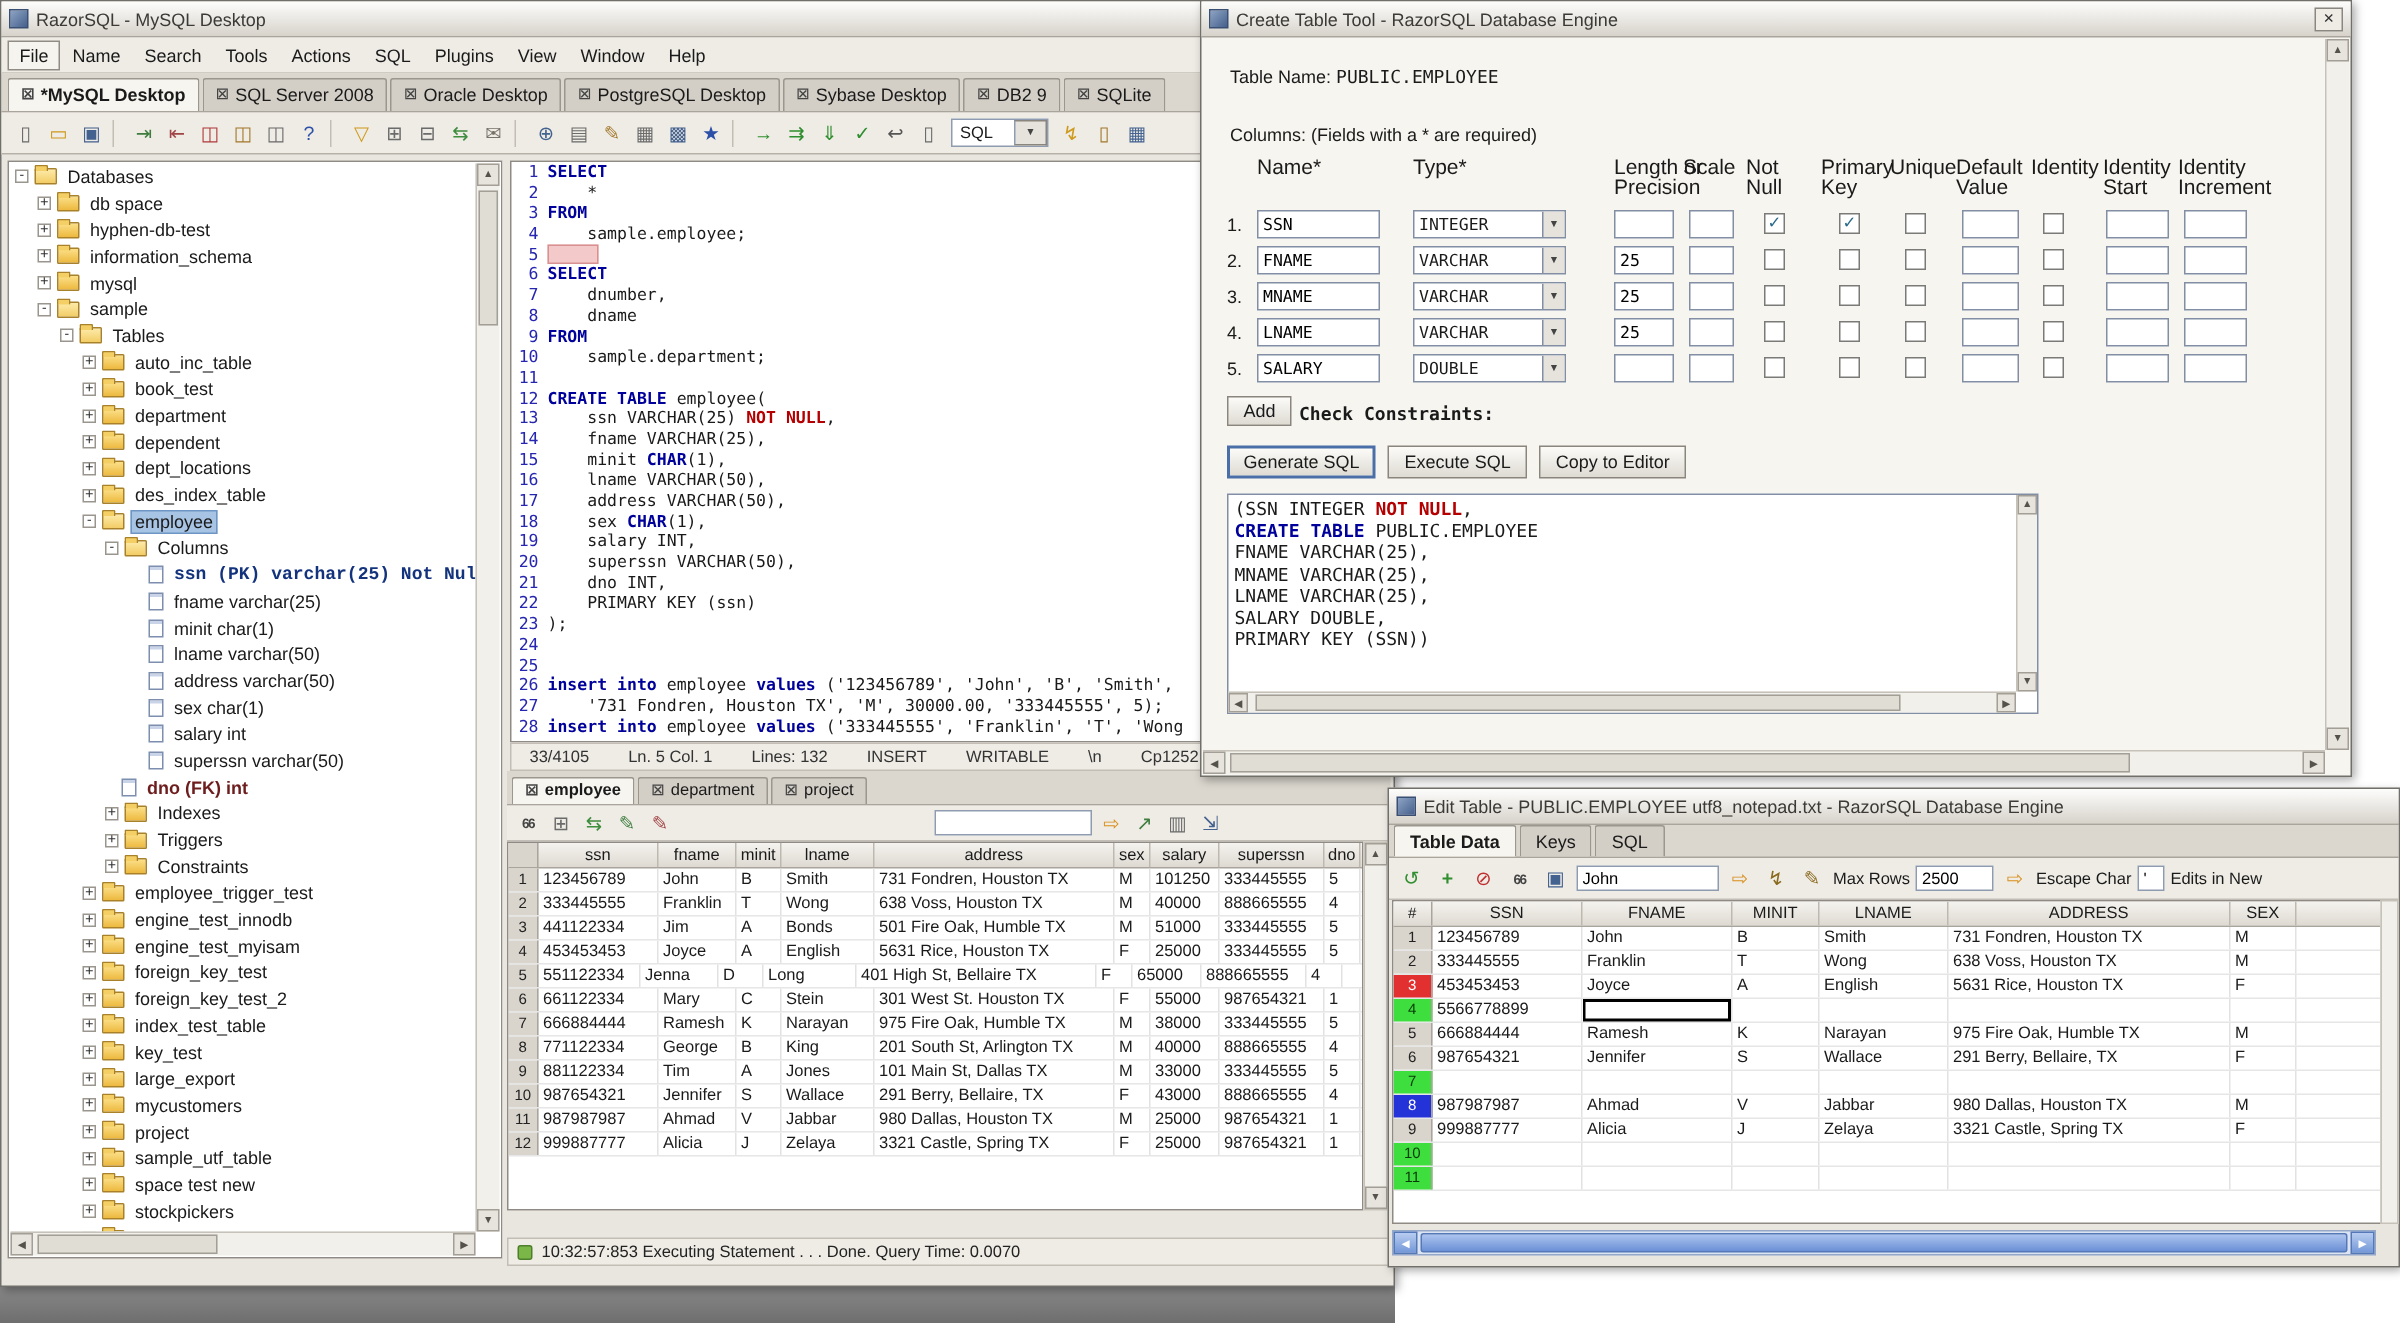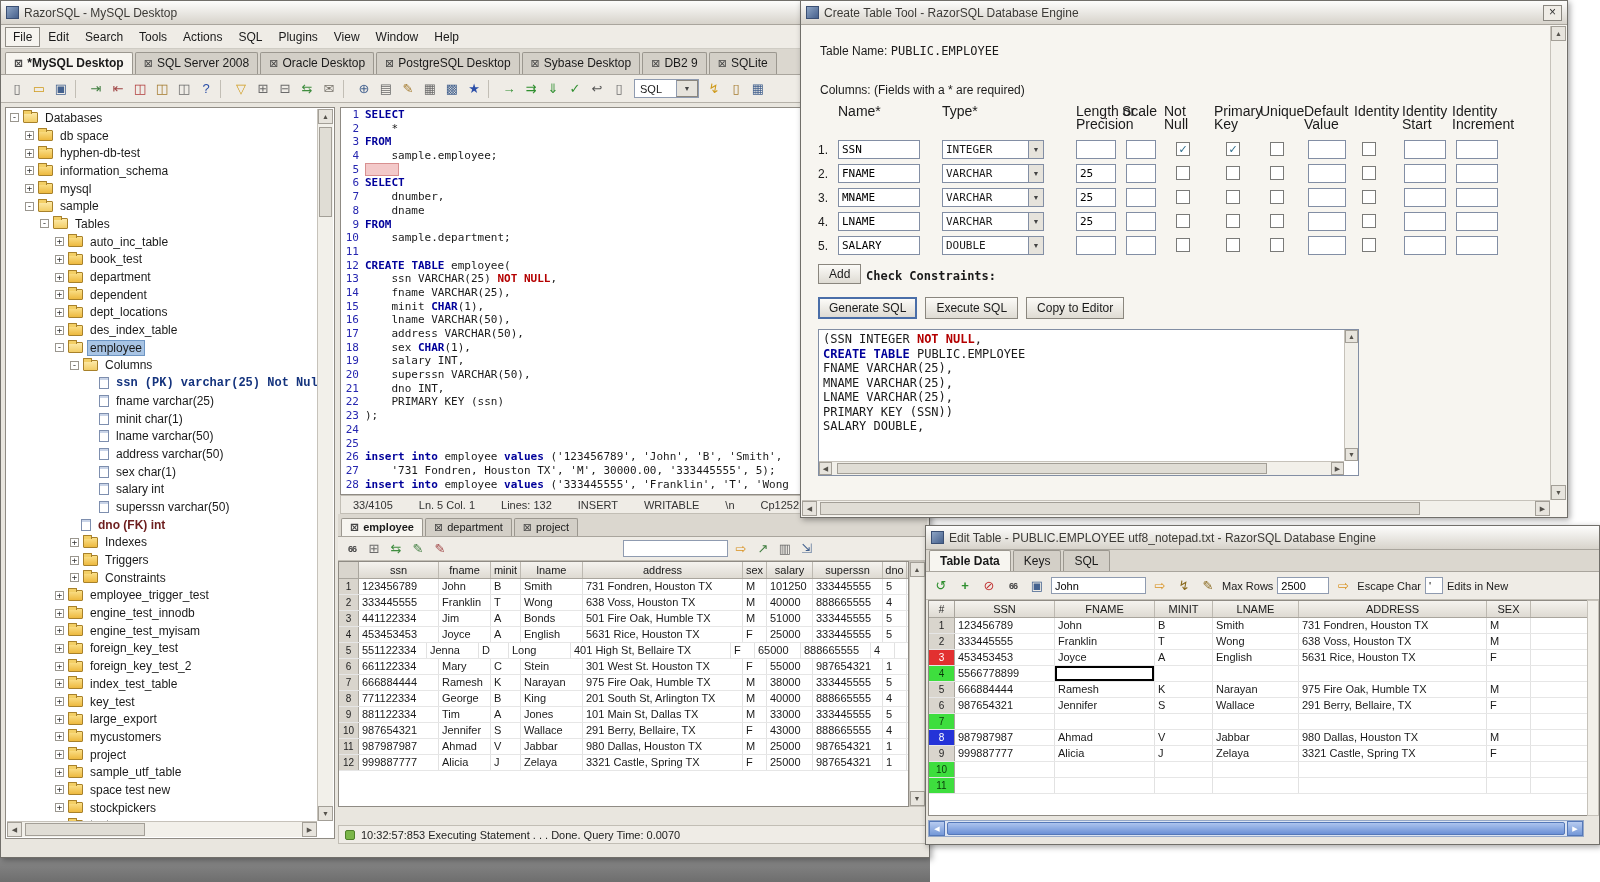--- a/index.html
+++ b/index.html
@@ -126,21 +126,21 @@
 
 <div class="desktop-strip"></div>
 
 <div class="window" id="main-window">
   <div class="titlebar">
     <span class="win-ico"></span>
     <span class="title-text">RazorSQL - MySQL Desktop</span>
   </div>
   <div class="menubar" id="main-menubar">
       <div class="menu-item focused">File</div>
-      <div class="menu-item">Edit</div>
+      <div class="menu-item">Name</div>
       <div class="menu-item">Search</div>
       <div class="menu-item">Tools</div>
       <div class="menu-item">Actions</div>
       <div class="menu-item">SQL</div>
       <div class="menu-item">Plugins</div>
       <div class="menu-item">View</div>
       <div class="menu-item">Window</div>
       <div class="menu-item">Help</div>
     </div>
   <div class="conn-tabs" id="conn-tabs">
@@ -811,21 +811,21 @@
         </div>
       </div>
     <button class="btn ct-add">Add</button>
     <span class="ct-constraints">Check Constraints:</span>
     <div class="ct-buttons">
       <button class="btn primary">Generate SQL</button>
       <button class="btn">Execute SQL</button>
       <button class="btn">Copy to Editor</button>
     </div>
     <div class="ct-sql">
-      <div class="ct-sql-content" id="ct-sql-content"><div>(SSN INTEGER <span class="kr">NOT NULL</span>,</div><div><span class="kb">CREATE</span> <span class="kb">TABLE</span> PUBLIC.EMPLOYEE</div><div>FNAME VARCHAR(25),</div><div>MNAME VARCHAR(25),</div><div>LNAME VARCHAR(25),</div><div>PRIMARY KEY (SSN))</div><div>SALARY DOUBLE,</div></div>
+      <div class="ct-sql-content" id="ct-sql-content"><div>(SSN INTEGER <span class="kr">NOT NULL</span>,</div><div><span class="kb">CREATE</span> <span class="kb">TABLE</span> PUBLIC.EMPLOYEE</div><div>FNAME VARCHAR(25),</div><div>MNAME VARCHAR(25),</div><div>LNAME VARCHAR(25),</div><div>SALARY DOUBLE,</div><div>PRIMARY KEY (SSN))</div></div>
       <div class="ct-sql-v">
         <span class="sb-btn sm">▲</span>
         <span class="sb-btn sm">▼</span>
       </div>
       <div class="ct-sql-h rel">
         <span class="sb-btn sm">◀</span>
         <span class="sb-btn sm">▶</span>
         <span class="sb-thumb-h" style="width:430px;height:11px"></span>
       </div>
     </div>

